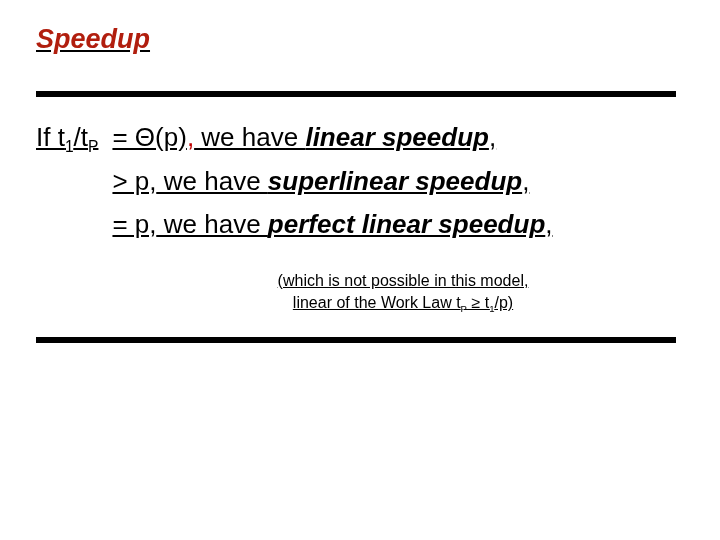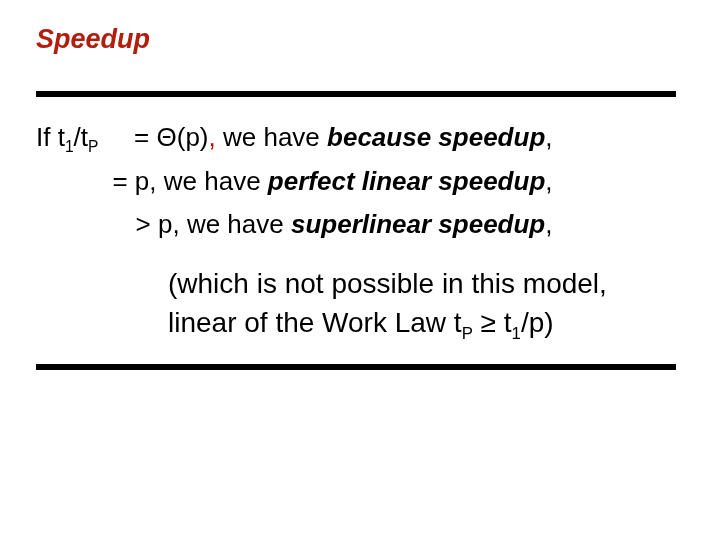--- a/index.html
+++ b/index.html
@@ -10,20 +10,21 @@
     background: #ffffff;
     font-family: Verdana, Geneva, sans-serif;
     color: #000000;
   }
   .slide {
     position: relative;
     width: 720px;
     height: 492px;
     box-sizing: border-box;
     padding: 24px 36px 24px 36px;
+    text-decoration: underline;
   }
   .title {
     font-size: 27px;
     font-weight: bold;
     font-style: italic;
     color: #b11e0e;
     margin-bottom: 36px;
   }
   .def-line {
     font-size: 31px;
@@ -62,36 +63,36 @@
   .cases-table {
     display: table;
   }
   .cases-row {
     display: table-row;
   }
   .cases-left, .cases-right {
     display: table-cell;
     vertical-align: top;
     padding-bottom: 2px;
-    text-align: right;
   }
   .cases-left {
     padding-right: 14px;
     white-space: nowrap;
   }
   .term {
     font-weight: bold;
     font-style: italic;
   }
   .note {
-    font-size: 28px;
+    font-size: 16px;
     line-height: 1.4;
     margin-left: 132px;
-    margin-top: 16px;
+    margin-top: 22px;
     max-width: 470px;
+    text-align: center;
   }
   .red-comma {
     color: #c00000;
   }
 </style>
 </head>
 <body>
 
 <div class="slide">
 
@@ -101,35 +102,35 @@
   <hr class="rule">
 
   <div class="cases">
     <div class="cases-table">
 
       <div class="cases-row">
         <div class="cases-left">
           <span>If t</span><span class="sub">1</span><span>/t</span><span class="sub">P</span>
         </div>
         <div class="cases-right">
-          <span>= Θ(p)</span><span class="red-comma">,</span><span> we have </span><span class="term">because speedup</span><span>,</span>
+          <span>= Θ(p)</span><span class="red-comma">,</span><span> we have </span><span class="term">linear speedup</span><span>,</span>
+        </div>
+      </div>
+
+      <div class="cases-row">
+        <div class="cases-left"></div>
+        <div class="cases-right">
+          <span>&gt; p,</span><span> we have </span><span class="term">superlinear speedup</span><span>,</span>
         </div>
       </div>
 
       <div class="cases-row">
         <div class="cases-left"></div>
         <div class="cases-right">
           <span>= p,</span><span> we have </span><span class="term">perfect linear speedup</span><span>,</span>
-        </div>
-      </div>
-
-      <div class="cases-row">
-        <div class="cases-left"></div>
-        <div class="cases-right">
-          <span>&gt; p,</span><span> we have </span><span class="term">superlinear speedup</span><span>,</span>
         </div>
       </div>
 
     </div>
 
     <div class="note">
       <span>(which is not possible in this model,</span><br>
       <span> linear of the Work Law t</span><span class="sub">P</span><span> ≥ t</span><span class="sub">1</span><span>/p)</span>
     </div>
   </div>

